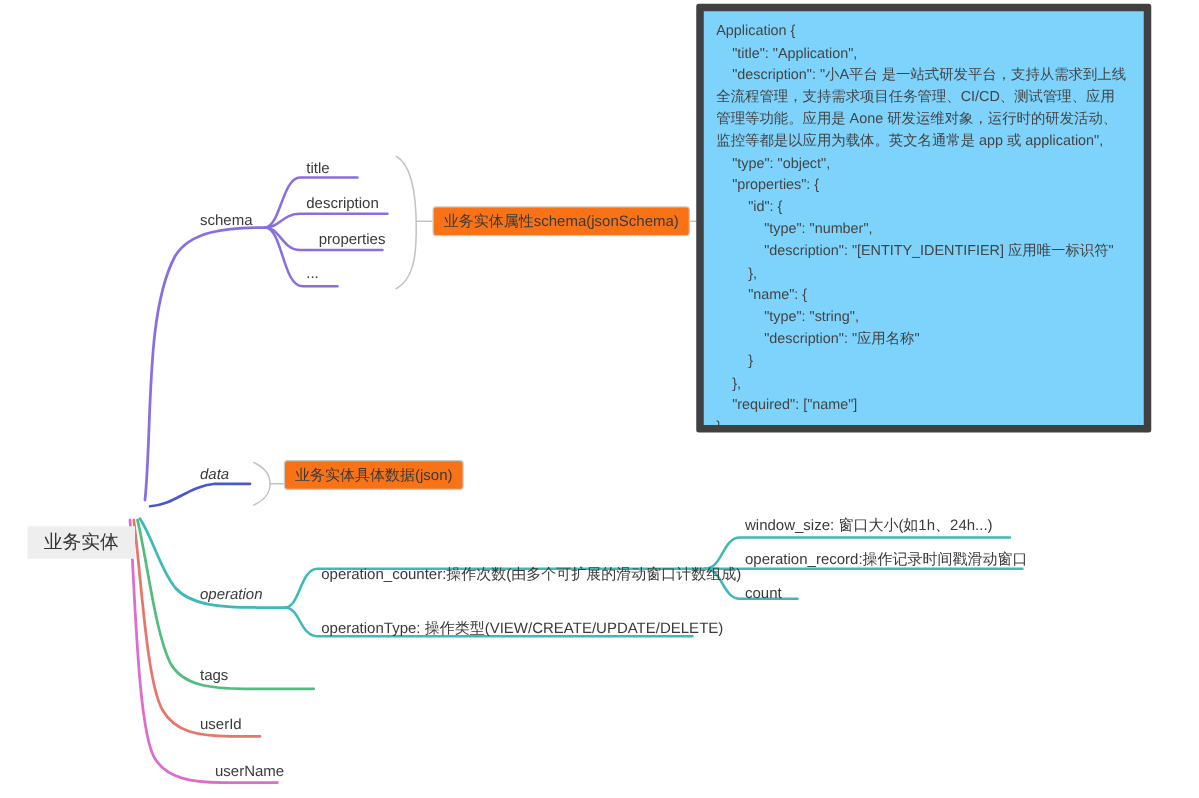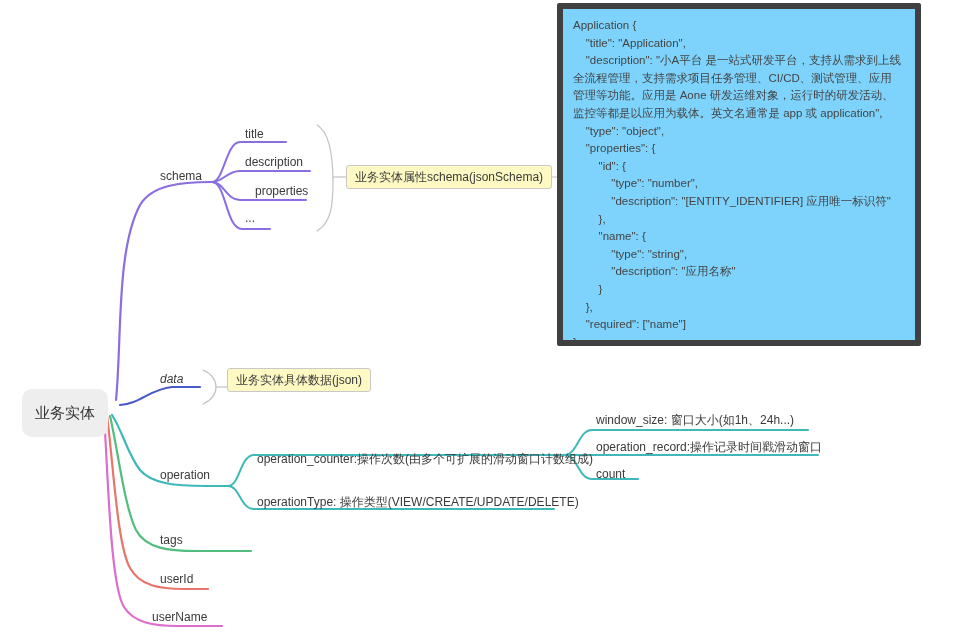--- a/index.html
+++ b/index.html
@@ -9,27 +9,28 @@
     color:#333333;
   }
   #mindmap-root{position:absolute;inset:0;}
   #edges{position:absolute;left:0;top:0;width:959px;height:638px;pointer-events:none;}
 
   .node-label{
     position:absolute;white-space:nowrap;font-size:12px;color:#3a3a3a;
     line-height:14px;
   }
   .root-node{
-    position:absolute;background:#eeeeee;border-radius:10px;
-    padding:15px 13px;font-size:15px;color:#333;white-space:nowrap;
+    position:absolute;background:#eeeeee;border-radius:0;
+    padding:4px 13px;font-size:15px;color:#333;white-space:nowrap;
     line-height:18px;
+    margin-top:32px;
   }
   .boxed-label{
     position:absolute;white-space:nowrap;border:1px solid #c9c9c9;
-    background:#fef9c3;border-radius:3px;padding:4px 8px;
+    background:#f97316;border-radius:3px;padding:4px 8px;
     font-size:12px;color:#3a3a3a;line-height:14px;
   }
   .code-block{
     position:absolute;border:6px solid #404040;background:#7dd3fc;
     border-radius:2px;box-sizing:border-box;overflow:hidden;
     padding:8px 12px 8px 10px;
   }
   .code-block .code-line{
     font-size:11.5px;line-height:17.6px;color:#444444;
     white-space:pre-wrap;word-break:break-word;
@@ -81,31 +82,31 @@
   <div class="node-label" style="left:245px;top:127px;">title</div>
   <div class="node-label" style="left:245px;top:155px;">description</div>
   <div class="node-label" style="left:255px;top:184px;">properties</div>
   <div class="node-label" style="left:245px;top:211px;">...</div>
 
   <div class="boxed-label" style="left:346px;top:165px;">业务实体属性schema(jsonSchema)</div>
 
   <div class="node-label" style="left:160px;top:372px;font-style:italic;">data</div>
   <div class="boxed-label" style="left:227px;top:368px;">业务实体具体数据(json)</div>
 
-  <div class="node-label" style="left:160px;top:468px;">operation</div>
+  <div class="node-label" style="left:160px;top:468px;font-style:italic;">operation</div>
   <div class="node-label" style="left:257px;top:452px;">operation_counter:操作次数(由多个可扩展的滑动窗口计数组成)</div>
   <div class="node-label" style="left:257px;top:495px;">operationType: 操作类型(VIEW/CREATE/UPDATE/DELETE)</div>
 
   <div class="node-label" style="left:596px;top:413px;">window_size: 窗口大小(如1h、24h...)</div>
   <div class="node-label" style="left:596px;top:440px;text-align:right;">operation_record:操作记录时间戳滑动窗口</div>
   <div class="node-label" style="left:596px;top:467px;">count</div>
 
   <div class="node-label" style="left:160px;top:533px;">tags</div>
   <div class="node-label" style="left:160px;top:572px;">userId</div>
-  <div class="node-label" style="left:152px;top:610px;">userName</div>
+  <div class="node-label" style="left:172px;top:610px;">userName</div>
 
   <div class="code-block" id="code-block" style="left:557px;top:3px;width:364px;height:343px;">
       <div class="code-line">Application {</div>
       <div class="code-line">    "title": "Application",</div>
       <div class="code-line">    "description": "小A平台 是一站式研发平台，支持从需求到上线全流程管理，支持需求项目任务管理、CI/CD、测试管理、应用管理等功能。应用是 Aone 研发运维对象，运行时的研发活动、监控等都是以应用为载体。英文名通常是 app 或 application",</div>
       <div class="code-line">    "type": "object",</div>
       <div class="code-line">    "properties": {</div>
       <div class="code-line">        "id": {</div>
       <div class="code-line">            "type": "number",</div>
       <div class="code-line">            "description": "[ENTITY_IDENTIFIER] 应用唯一标识符"</div>

